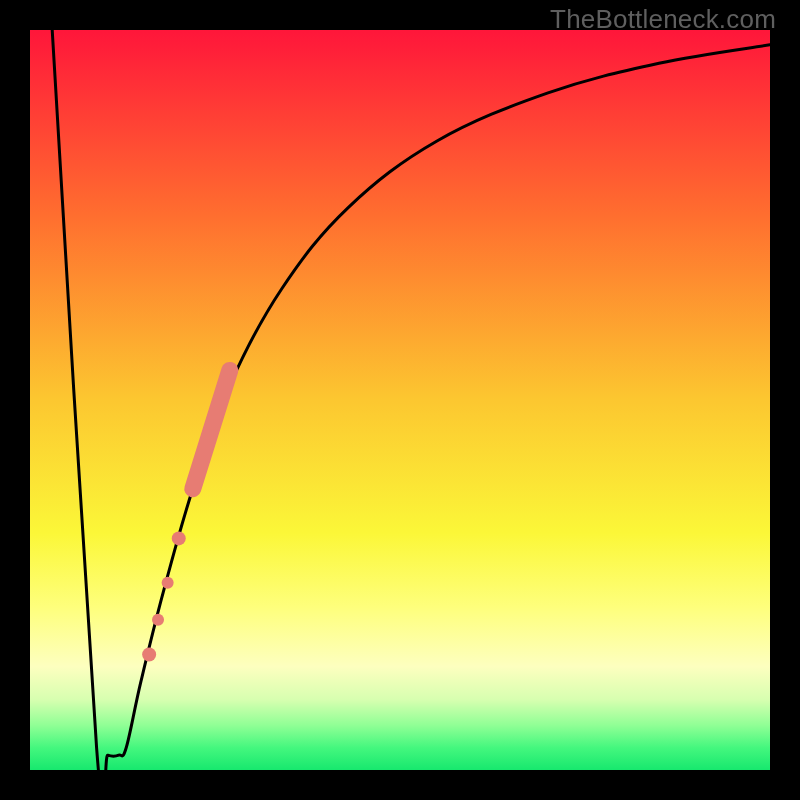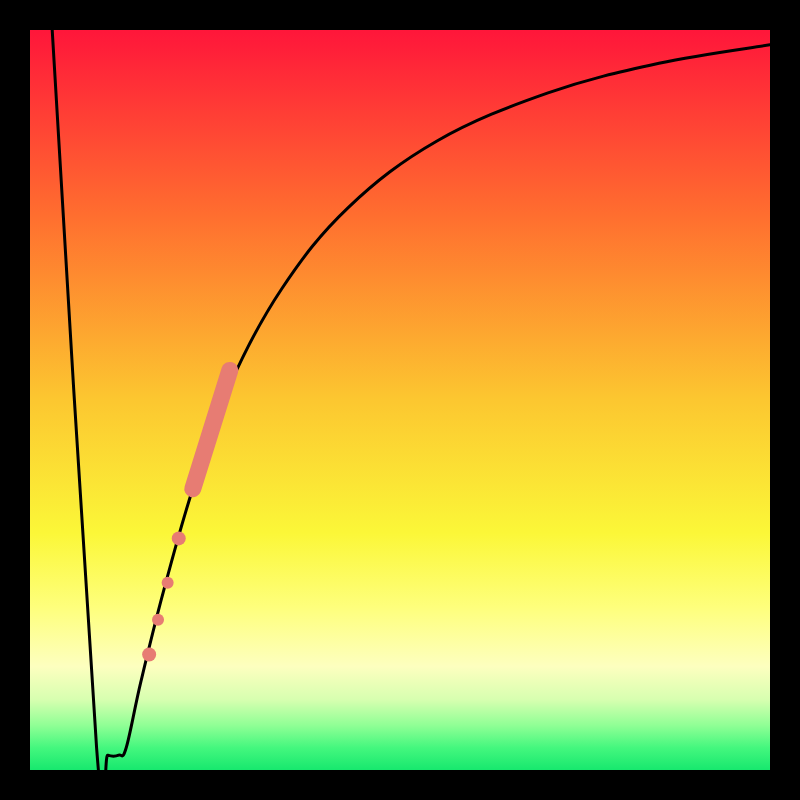--- a/index.html
+++ b/index.html
@@ -34,20 +34,21 @@
     font-weight: 400;
     color: #5f5f5f;
     letter-spacing: 0.2px;
   }
   svg { display: block; }
 </style>
 </head>
 <body>
 
 <div class="frame">
+  <div class="watermark">TheBottleneck.com</div>
   <div class="plot-area">
     <svg id="chart-svg" width="740" height="740" viewBox="0 0 740 740" preserveAspectRatio="none">
       <defs>
         <linearGradient id="bg-grad" x1="0" y1="0" x2="0" y2="1">
             <stop offset="0.00%" stop-color="#ff163a"></stop>
             <stop offset="25.00%" stop-color="#ff6e2f"></stop>
             <stop offset="50.00%" stop-color="#fcc730"></stop>
             <stop offset="68.00%" stop-color="#fbf738"></stop>
             <stop offset="78.00%" stop-color="#feff7c"></stop>
             <stop offset="86.00%" stop-color="#fdffbf"></stop>

